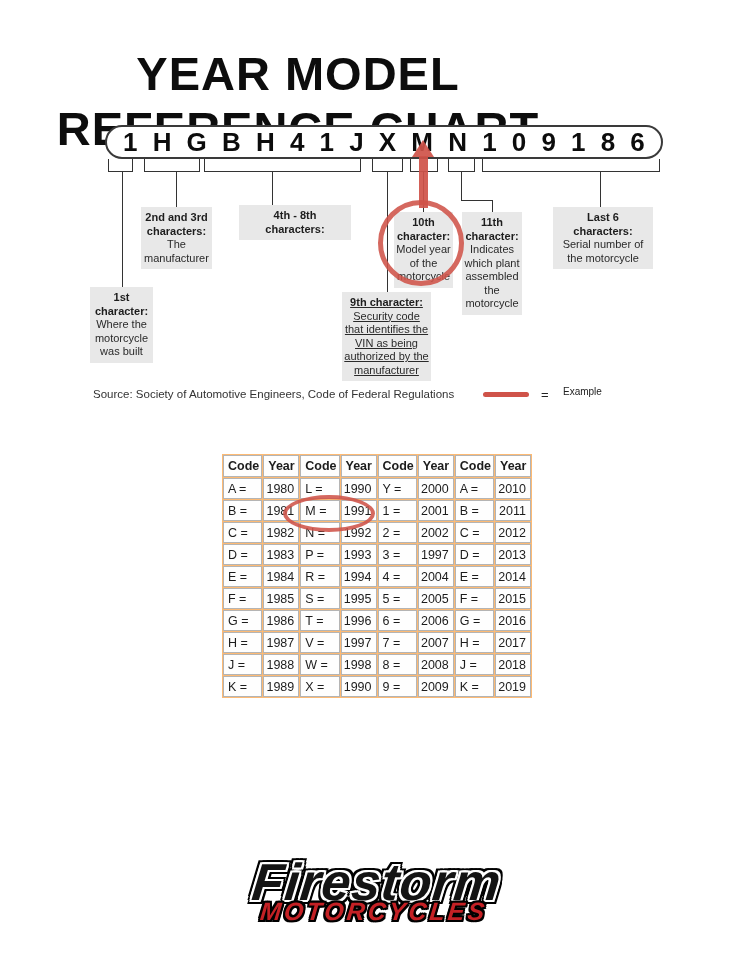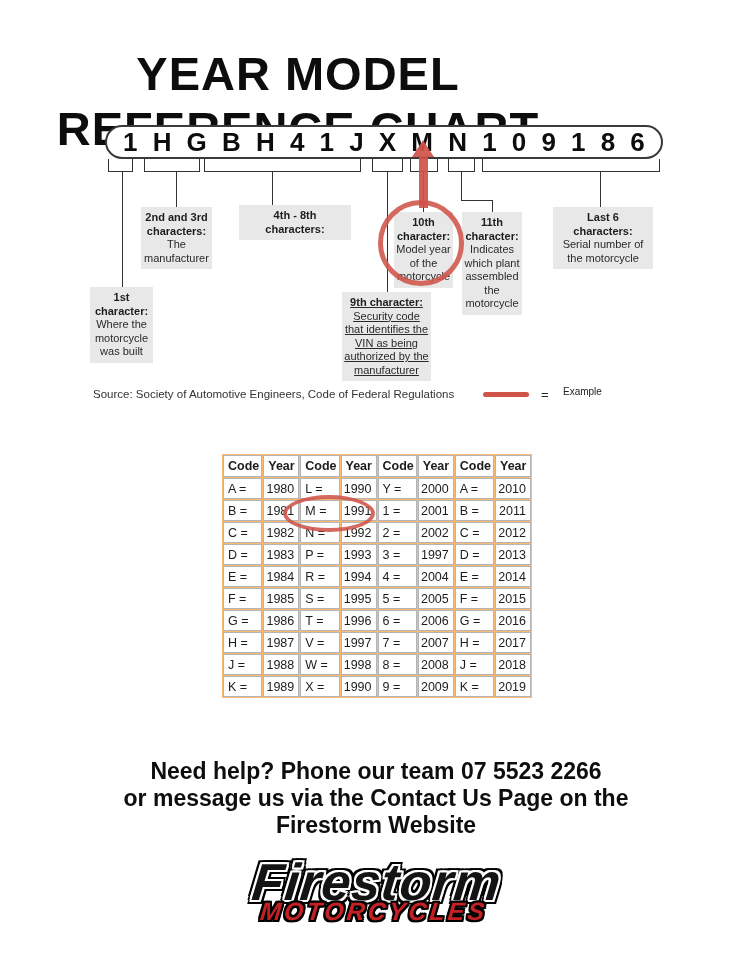--- a/index.html
+++ b/index.html
@@ -315,22 +315,19 @@
             <td class="cd">9 =</td>
             <td class="yr">2009</td>
             <td class="cd">K =</td>
             <td class="yr">2019</td>
           </tr>
         </tbody>
     </table>
   </div>
   <div class="circle-mark ellipse-table"></div>
 
-  <div class="help-text">Need help?  Phone our team 07 5523 2266
-or message us via the Contact Us Page on the
-Firestorm Website</div>
 
   <div class="logo">
     <div class="logo-primary">Firestorm</div>
     <div class="logo-secondary">MOTORCYCLES</div>
   </div>
 
 </div>
 
 </body></html>

